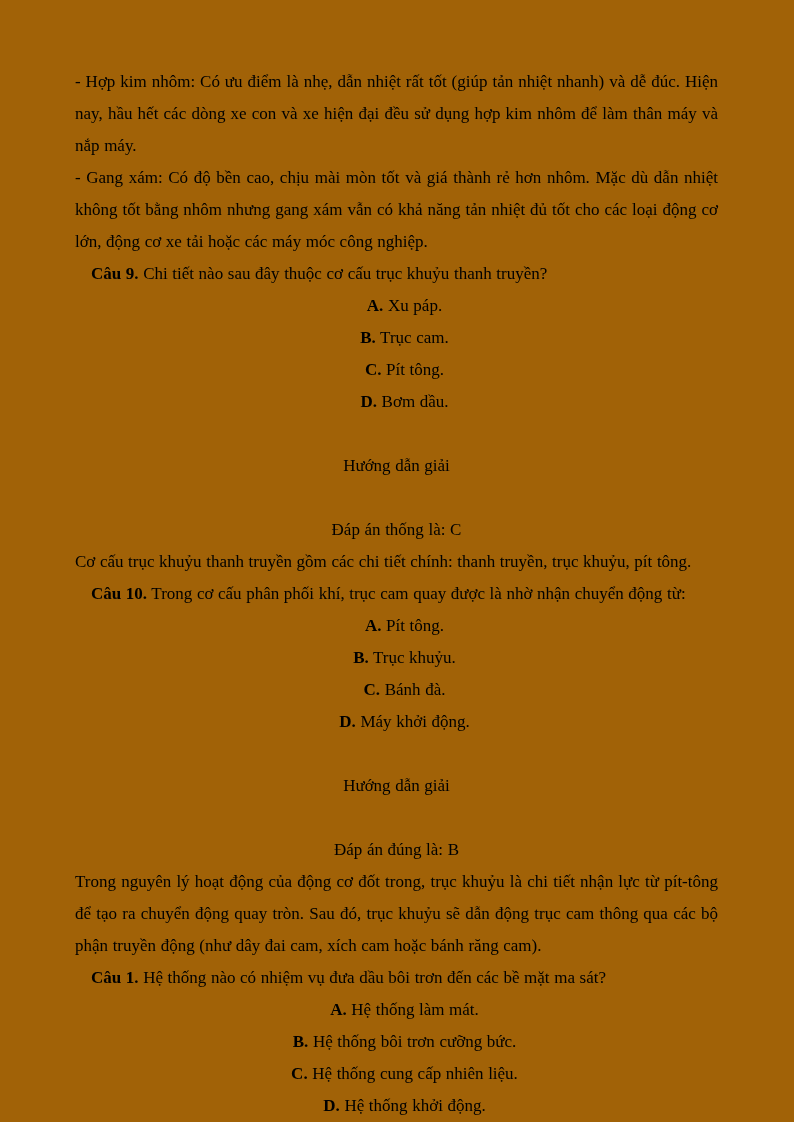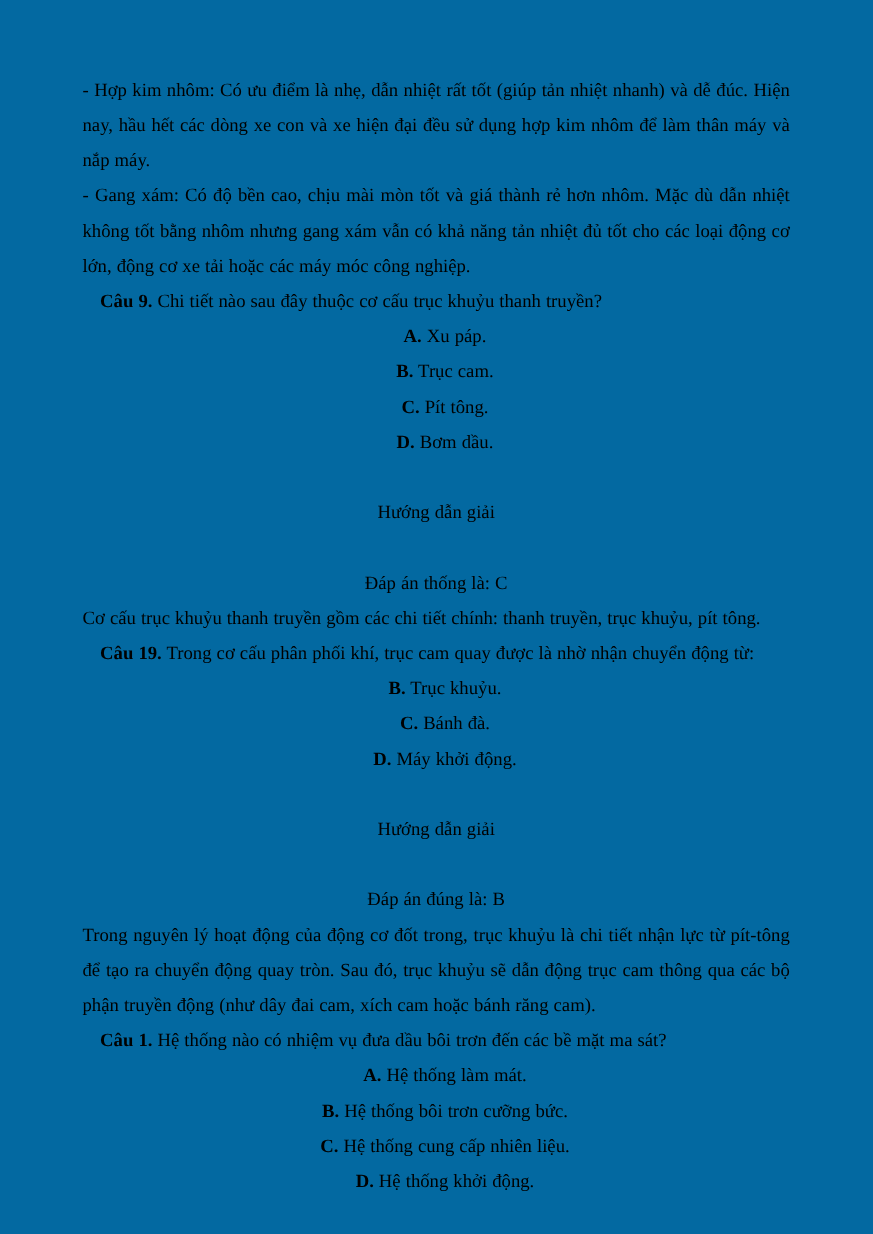--- a/index.html
+++ b/index.html
@@ -5,21 +5,21 @@
   html, body {
     margin: 0;
     padding: 0;
     background: #ffffff;
   }
   .page {
     position: relative;
     width: 794px;
     height: 1122px;
     margin: 0 auto;
-    background: #0369a1;
+    background: #a16207;
     color: #000000;
     font-family: "Liberation Serif", "DejaVu Serif", serif;
     box-sizing: border-box;
     padding: 66px 76px 0 75px;
     overflow: hidden;
   }
   .doc-body p.line {
     margin: 0;
     padding: 0;
     font-size: 17px;
@@ -49,21 +49,22 @@
       <p class="line justify">- Hợp kim nhôm: Có ưu điểm là nhẹ, dẫn nhiệt rất tốt (giúp tản nhiệt nhanh) và dễ đúc. Hiện nay, hầu hết các dòng xe con và xe hiện đại đều sử dụng hợp kim nhôm để làm thân máy và nắp máy.</p>
       <p class="line justify">- Gang xám: Có độ bền cao, chịu mài mòn tốt và giá thành rẻ hơn nhôm. Mặc dù dẫn nhiệt không tốt bằng nhôm nhưng gang xám vẫn có khả năng tản nhiệt đủ tốt cho các loại động cơ lớn, động cơ xe tải hoặc các máy móc công nghiệp.</p>
       <p class="line justify"><strong>Câu 9.</strong> Chi tiết nào sau đây thuộc cơ cấu trục khuỷu thanh truyền?</p>
       <p class="line"><strong>A.</strong> Xu páp.</p>
       <p class="line"><strong>B.</strong> Trục cam.</p>
       <p class="line"><strong>C.</strong> Pít tông.</p>
       <p class="line"><strong>D.</strong> Bơm dầu.</p>
       <p class="line bold">Hướng dẫn giải</p>
       <p class="line bold">Đáp án thống là: C</p>
       <p class="line justify">Cơ cấu trục khuỷu thanh truyền gồm các chi tiết chính: thanh truyền, trục khuỷu, pít tông.</p>
-      <p class="line justify"><strong>Câu 19.</strong> Trong cơ cấu phân phối khí, trục cam quay được là nhờ nhận chuyển động từ:</p>
+      <p class="line justify"><strong>Câu 10.</strong> Trong cơ cấu phân phối khí, trục cam quay được là nhờ nhận chuyển động từ:</p>
+      <p class="line"><strong>A.</strong> Pít tông.</p>
       <p class="line"><strong>B.</strong> Trục khuỷu.</p>
       <p class="line"><strong>C.</strong> Bánh đà.</p>
       <p class="line"><strong>D.</strong> Máy khởi động.</p>
       <p class="line bold">Hướng dẫn giải</p>
       <p class="line bold">Đáp án đúng là: B</p>
       <p class="line justify">Trong nguyên lý hoạt động của động cơ đốt trong, trục khuỷu là chi tiết nhận lực từ pít-tông để tạo ra chuyển động quay tròn. Sau đó, trục khuỷu sẽ dẫn động trục cam thông qua các bộ phận truyền động (như dây đai cam, xích cam hoặc bánh răng cam).</p>
       <p class="line justify"><strong>Câu 1.</strong> Hệ thống nào có nhiệm vụ đưa dầu bôi trơn đến các bề mặt ma sát?</p>
       <p class="line"><strong>A.</strong> Hệ thống làm mát.</p>
       <p class="line"><strong>B.</strong> Hệ thống bôi trơn cưỡng bức.</p>
       <p class="line"><strong>C.</strong> Hệ thống cung cấp nhiên liệu.</p>

